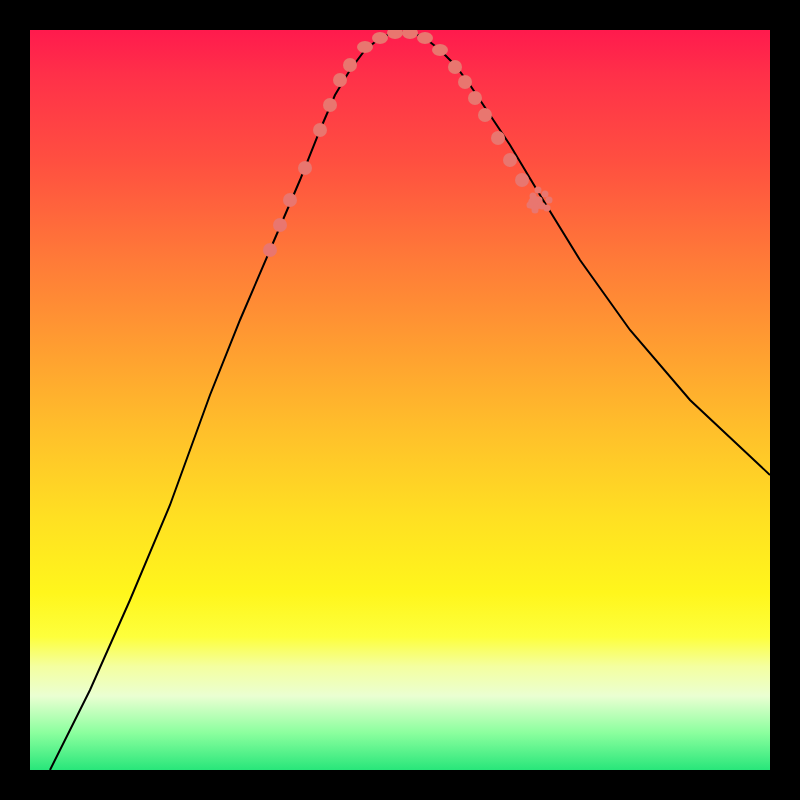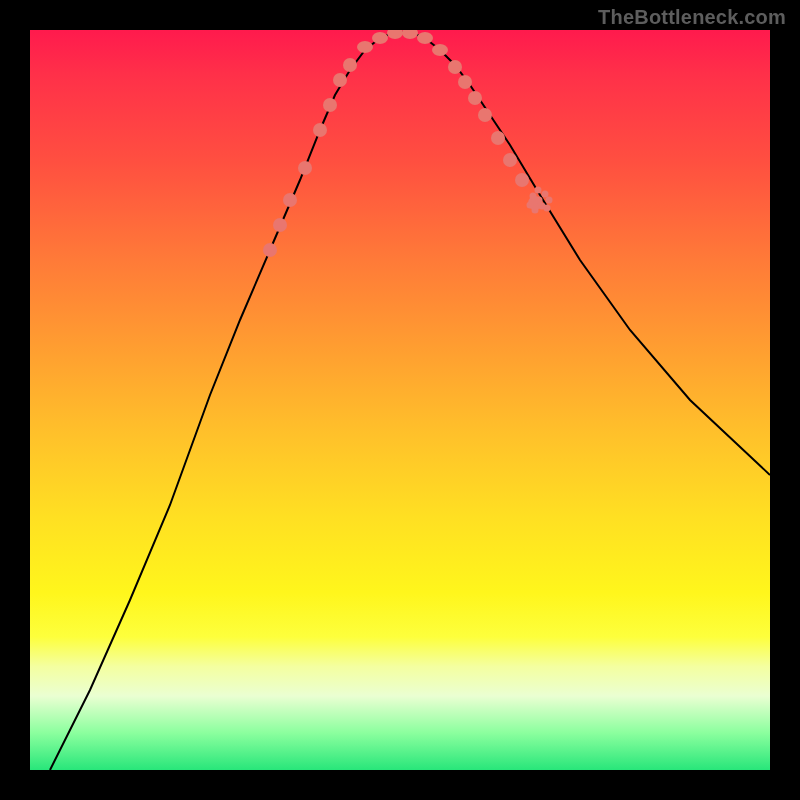--- a/index.html
+++ b/index.html
@@ -78,21 +78,20 @@
   }
   .flame {
     fill: #e9766f;
     stroke: none;
   }
 </style>
 </head>
 <body>
 
 <div class="frame">
-  <div class="watermark">TheBottleneck.com</div>
 
   <div class="plot-area">
     <div class="gradient-bg"></div>
 
     <svg class="curve" viewBox="0 0 740 740">
       <path id="curve-path" d="M20 740 L60 660 L100 570 L140 475 L180 365 L210 290 L240 220 L270 150 L290 100 L305 65 L320 40 L335 20 L350 8 L365 2 L380 2 L395 8 L410 20 L425 35 L440 55 L460 85 L480 115 L510 165 L550 230 L600 300 L660 370 L740 445"></path>
       <g id="markers-left">
           <ellipse cx="240" cy="220" rx="7" ry="7" class="marker"></ellipse>
           <ellipse cx="250" cy="195" rx="7" ry="7" class="marker"></ellipse>
           <ellipse cx="260" cy="170" rx="7" ry="7" class="marker"></ellipse>

